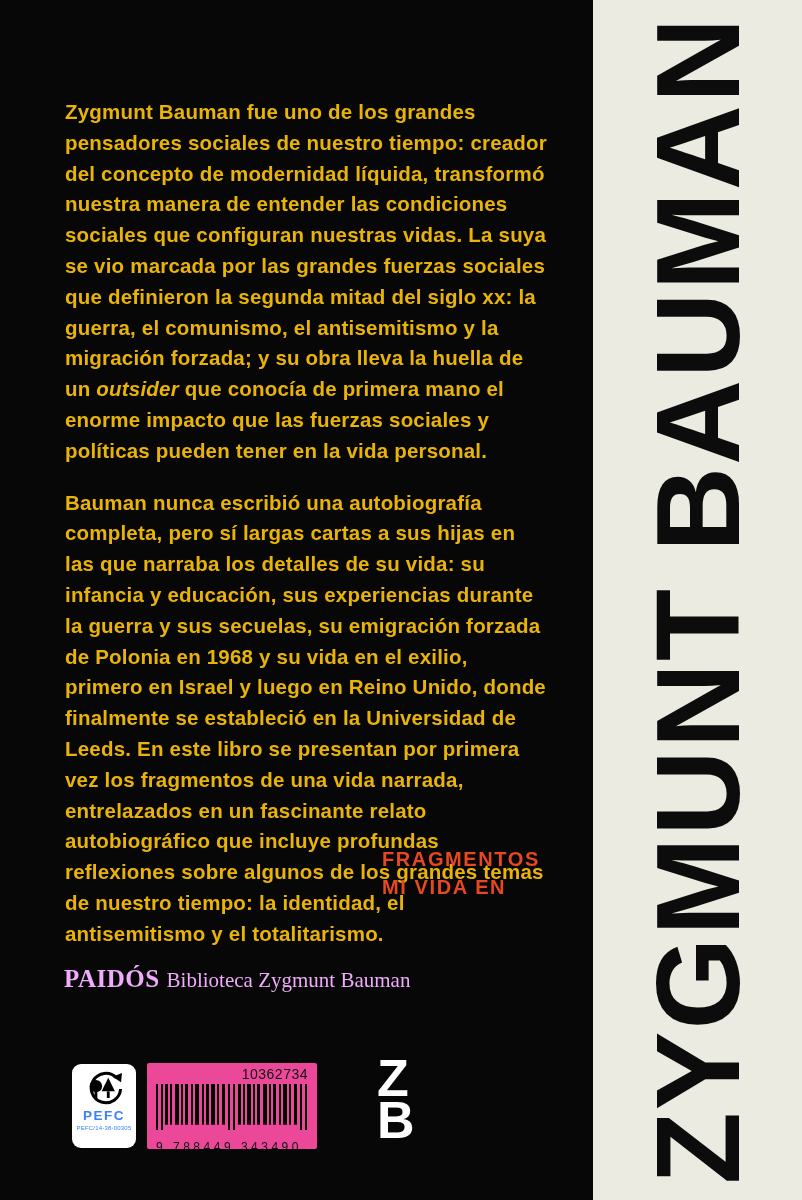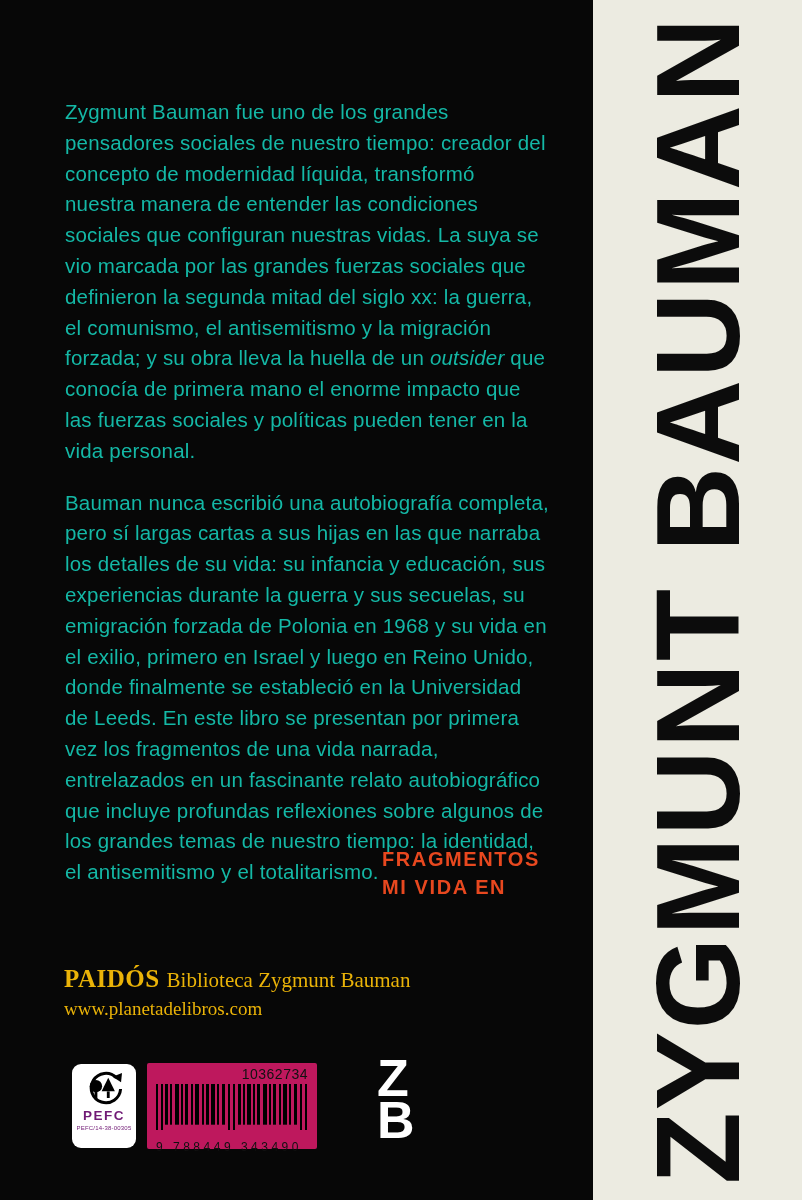--- a/index.html
+++ b/index.html
@@ -7,59 +7,59 @@
     width:802px; height:1200px;
     background:#070707;
     position:relative;
     overflow:hidden;
     font-family:"Liberation Sans", sans-serif;
   }
 
   
   .synopsis-block {
     position:absolute; left:65px; top:97px; width:484px;
-    color:#14b8a6;
+    color:#eab308;
     font-size:20.5px; line-height:30.8px; letter-spacing:0.2px;
-    font-weight:400;
+    font-weight:700;
   }
   .synopsis-block p { margin:0 0 21px 0; }
   .synopsis-block em { font-style:italic; }
 
   .book-title {
     position:absolute; left:382px; top:845px;
     color:#e8481f;
     font-weight:700; font-size:20px; letter-spacing:1.6px; line-height:28px;
     text-transform:uppercase;
   }
 
   .publisher {
     position:absolute; left:64px; top:964px;
-    color:#eab308;
+    color:#f0abfc;
     font-family:"Liberation Serif", serif;
   }
   .pub-line { line-height:30px; white-space:nowrap; }
   .pub-name { font-weight:700; font-size:25px; letter-spacing:0.5px; }
   .pub-collection { font-size:21px; margin-left:7px; }
   .pub-url { font-size:19px; line-height:24px; }
 
   
   .pefc-box {
     position:absolute; left:72px; top:1064px;
     width:64px; height:84px;
     background:#ffffff; border-radius:9px;
-    color:#701a75; text-align:center;
+    color:#3b82f6; text-align:center;
   }
   .pefc-box svg { display:block; margin:7px auto 0 auto; }
   .pefc-name { font-weight:800; font-size:13.5px; letter-spacing:1.5px; margin-top:1px; }
   .pefc-cert { font-size:6px; margin-top:2px; letter-spacing:0.2px; }
 
   .barcode-box {
     position:absolute; left:147px; top:1063px;
     width:170px; height:86px;
-    background:#be185d; border-radius:2px;
+    background:#ec4899; border-radius:2px;
     box-sizing:border-box; padding:3px 9px 4px 9px;
     color:#111;
   }
   .barcode-top { text-align:right; font-size:14px; letter-spacing:0.5px; line-height:17px; }
   .barcode-bars { display:block; width:152px; height:46px; margin:1px auto 0 auto; }
   .barcode-digits {
     font-size:12px; letter-spacing:3.5px; line-height:14px;
     margin-top:10px; white-space:nowrap;
     font-family:"Liberation Sans", sans-serif;
   }
@@ -97,21 +97,20 @@
 
   <div class="book-title">
     <div>FRAGMENTOS</div>
     <div>MI VIDA EN</div>
   </div>
 
   <div class="publisher">
     <div class="pub-line">
       <span class="pub-name">PAIDÓS</span><span class="pub-collection">Biblioteca Zygmunt Bauman</span>
     </div>
-    <div class="pub-url">www.planetadelibros.com</div>
   </div>
 
   <div class="pefc-box">
     <svg width="42" height="36" viewBox="0 0 44 38">
 
       <path d="M 35 7 A 15.5 15.5 0 1 0 39.5 19" fill="none" stroke="#000" stroke-width="3.2"></path>
       <polygon points="40,12 31,6 41,2" fill="#000"></polygon>
 
       <circle cx="13.5" cy="16" r="6.5" fill="#000"></circle>
       <rect x="12" y="21" width="3" height="8.5" fill="#000"></rect>

